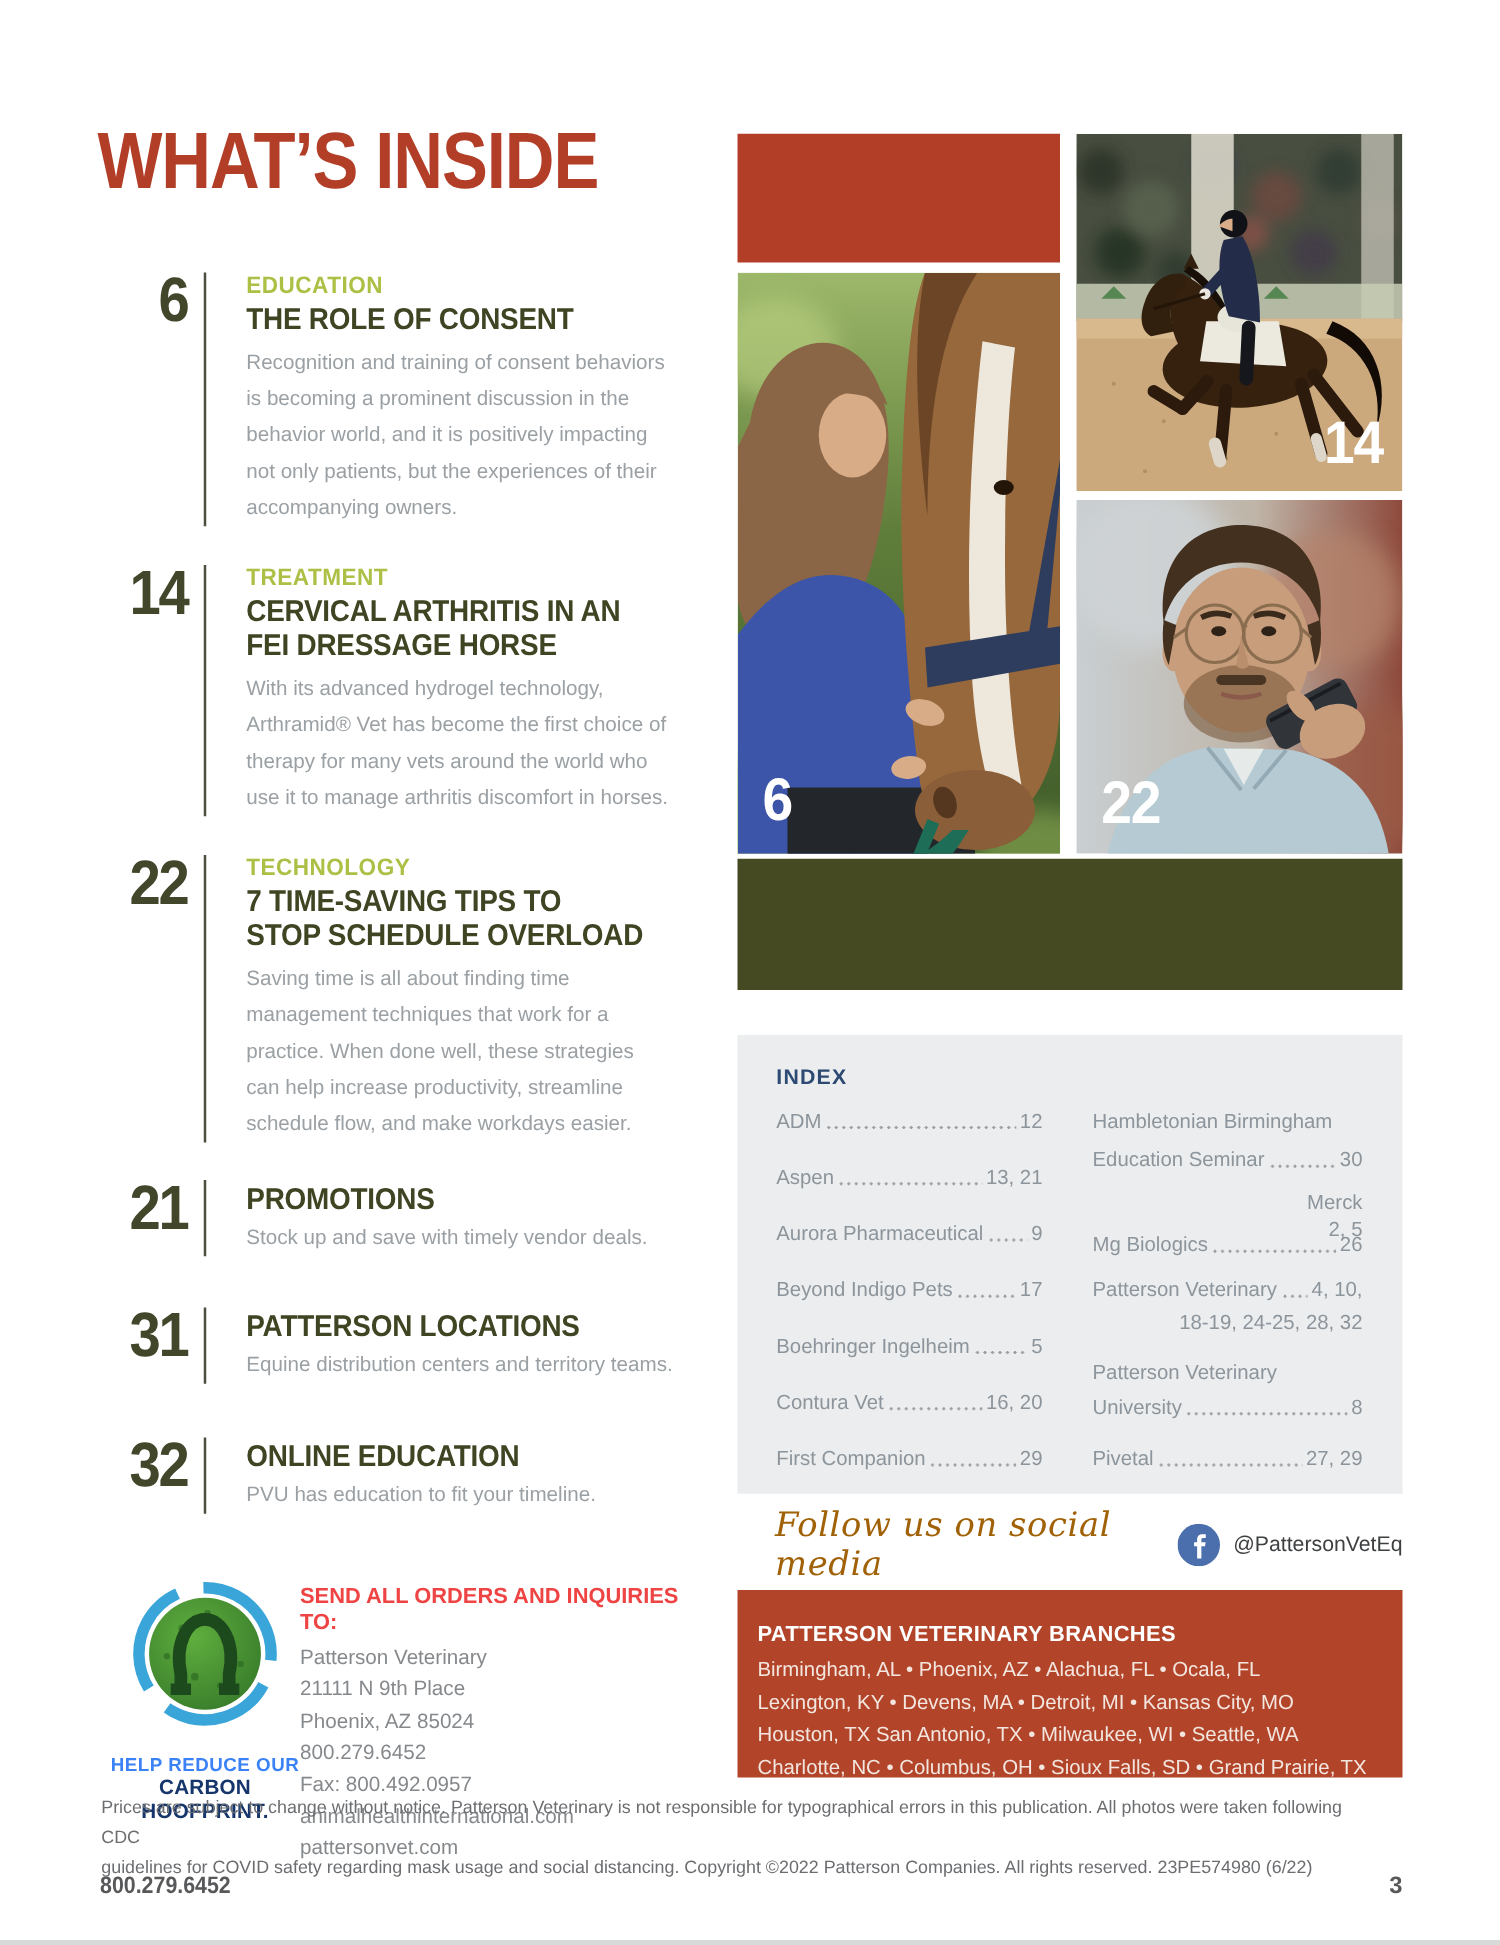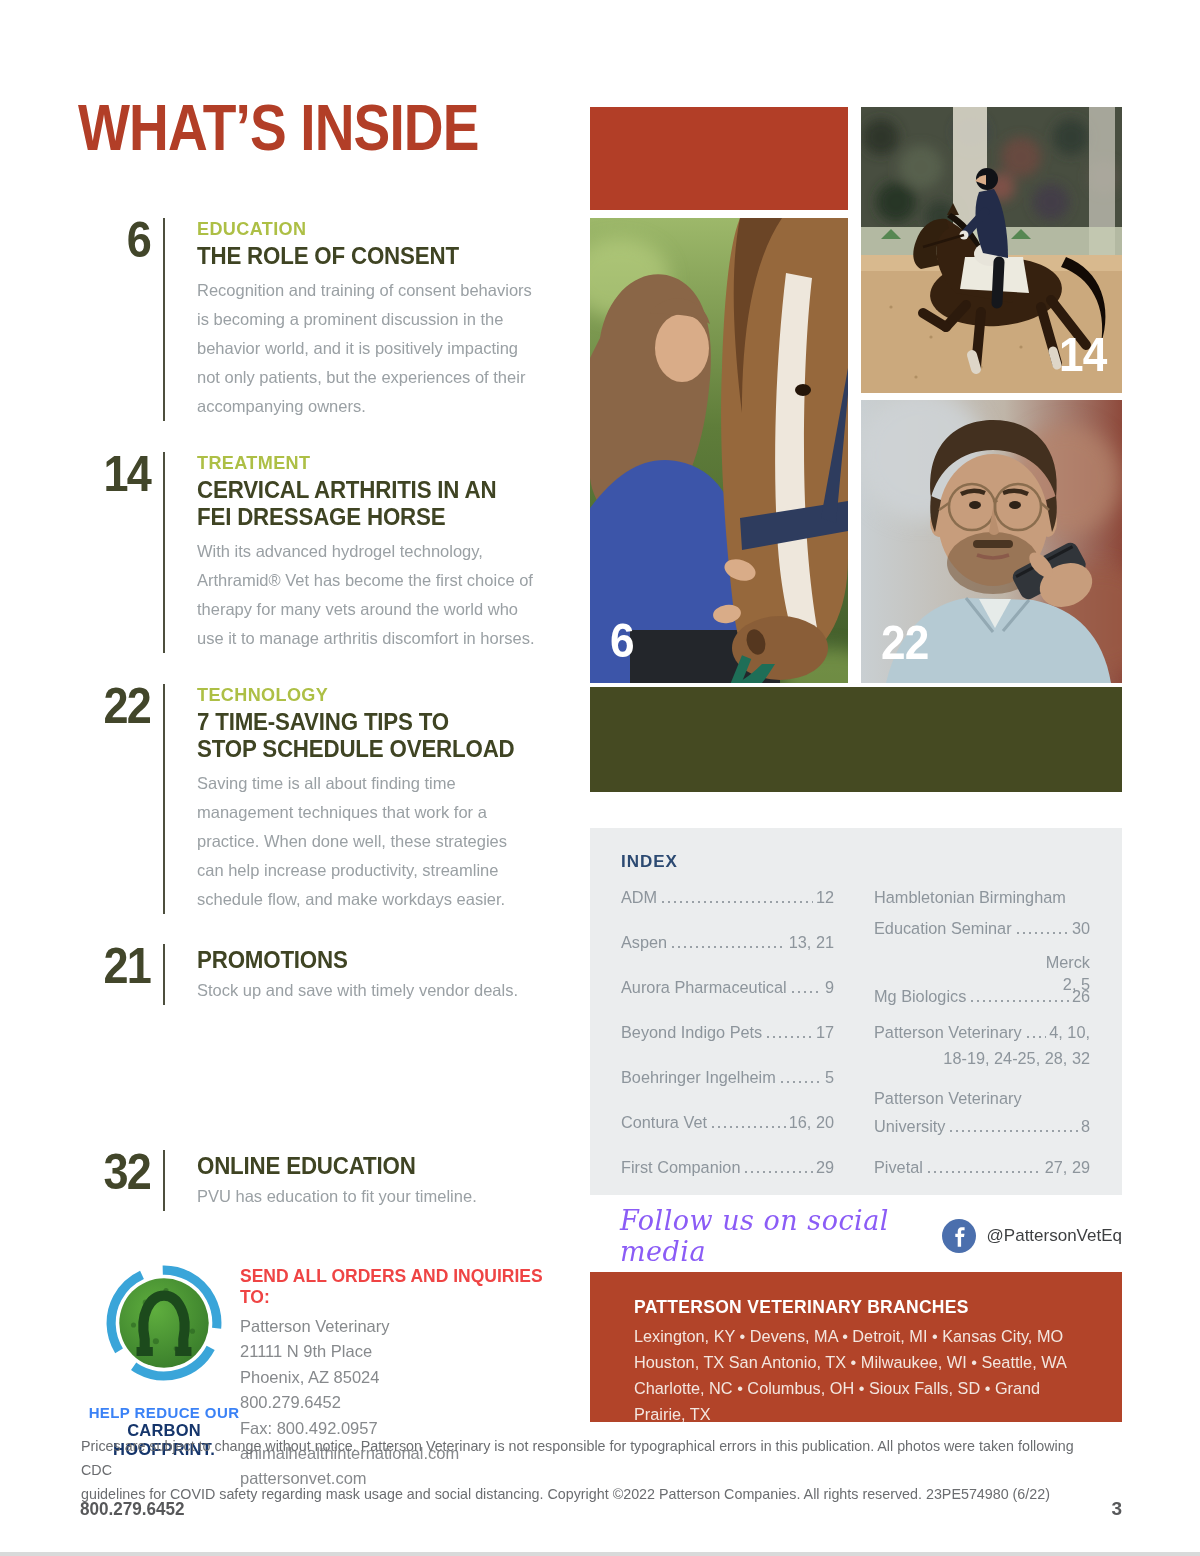--- a/index.html
+++ b/index.html
@@ -57,26 +57,26 @@
   .ix-right .r2 { margin-bottom:12px; }
   .ix-right .r3 { margin-bottom:12px;flex-direction:column; }
   .ix-right .r4 { margin-bottom:14px; }
   .ix-right .r5 { margin-bottom:4px; }
   .ix-right .r6 { margin-bottom:18px; justify-content:flex-end; }
   .ix-right .r7 { margin-bottom:6px; }
   .ix-right .r8 { margin-bottom:19px; }
 
   
   .social { position:absolute; left:620px; top:1214px; width:502px; height:44px; display:flex; align-items:center; }
-  .script { font-family:"DejaVu Serif", serif; font-style:italic; font-size:27px; color:#8b5cf6; letter-spacing:.5px; }
+  .script { font-family:"DejaVu Serif", serif; font-style:italic; font-size:27px; color:#a16207; letter-spacing:.5px; }
   .fb { margin-left:42px; width:34px; height:34px; flex:0 0 auto; }
   .handle { margin-left:11px; font-size:17px; color:#3d3f41; }
 
   
-  .branches { position:absolute; left:590px; top:1272px; width:532px; height:150px; background:#b24429; padding:25px 44px; }
+  .branches { position:absolute; left:590px; top:1272px; width:532px; height:150px; background:#b24429; padding:25px 16px; }
   .br-head { font-size:17.5px; font-weight:bold; color:#ffffff; letter-spacing:.3px; margin-bottom:5px; }
   .br-line { font-size:16.3px; color:#f3e6df; line-height:26px; }
 
   
   .orders { position:absolute; left:240px; top:1266px; width:330px; }
   .ord-head { font-size:17.5px; font-weight:bold; color:#ef4444; margin-bottom:6px; }
   .ord-line { font-size:16.5px; color:#86898c; line-height:25.4px; }
   .logo { position:absolute; left:84px; top:1262px; width:160px; text-align:center; }
   .logo svg { display:block; margin:0 auto; }
   .logo-cap1 { margin-top:20px; font-size:15px; font-weight:bold; color:#3b82f6; letter-spacing:.4px; }
@@ -137,20 +137,27 @@
   </div>
 
   <div class="sec small" style="top:944px">
     <div class="sec-num">21</div>
     <div class="sec-body">
       <div class="sec-title"><span>PROMOTIONS</span></div>
       <div class="sec-text">Stock up and save with timely vendor deals.</div>
     </div>
   </div>
 
+  <div class="sec small" style="top:1046px">
+    <div class="sec-num">31</div>
+    <div class="sec-body">
+      <div class="sec-title"><span>PATTERSON LOCATIONS</span></div>
+      <div class="sec-text">Equine distribution centers and territory teams.</div>
+    </div>
+  </div>
 
   <div class="sec small" style="top:1150px">
     <div class="sec-num">32</div>
     <div class="sec-body">
       <div class="sec-title"><span>ONLINE EDUCATION</span></div>
       <div class="sec-text">PVU has education to fit your timeline.</div>
     </div>
   </div>
 
   <div class="block red-block"></div>
@@ -395,20 +402,21 @@
     <span class="script">Follow us on social media</span>
     <svg class="fb" viewBox="0 0 34 34">
       <circle cx="17" cy="17" r="17" fill="#4b6fad"></circle>
       <path d="M22.6,11.3 h-2.4 c-0.6,0 -1.1,0.6 -1.1,1.3 v2.2 h3.4 l-0.5,3.1 h-2.9 v9.8 h-3.4 v-9.8 h-2.4 v-3.1 h2.4 v-2.3 c0,-2.4 1.5,-4.2 3.8,-4.2 h3.1 Z" fill="#ffffff"></path>
     </svg>
     <span class="handle">@PattersonVetEq</span>
   </div>
 
   <div class="branches">
     <div class="br-head">PATTERSON VETERINARY BRANCHES</div>
+    <div class="br-line">Birmingham, AL • Phoenix, AZ • Alachua, FL • Ocala, FL</div>
     <div class="br-line">Lexington, KY • Devens, MA • Detroit, MI • Kansas City, MO</div>
     <div class="br-line">Houston, TX  San Antonio, TX • Milwaukee, WI • Seattle, WA</div>
     <div class="br-line">Charlotte, NC • Columbus, OH • Sioux Falls, SD • Grand Prairie, TX</div>
   </div>
 
   <div class="logo">
     <svg width="122" height="122" viewBox="0 0 120 120">
       <defs>
         <radialGradient id="grass" cx=".4" cy=".35" r=".9">
           <stop offset="0" stop-color="#5fae3e"></stop>

